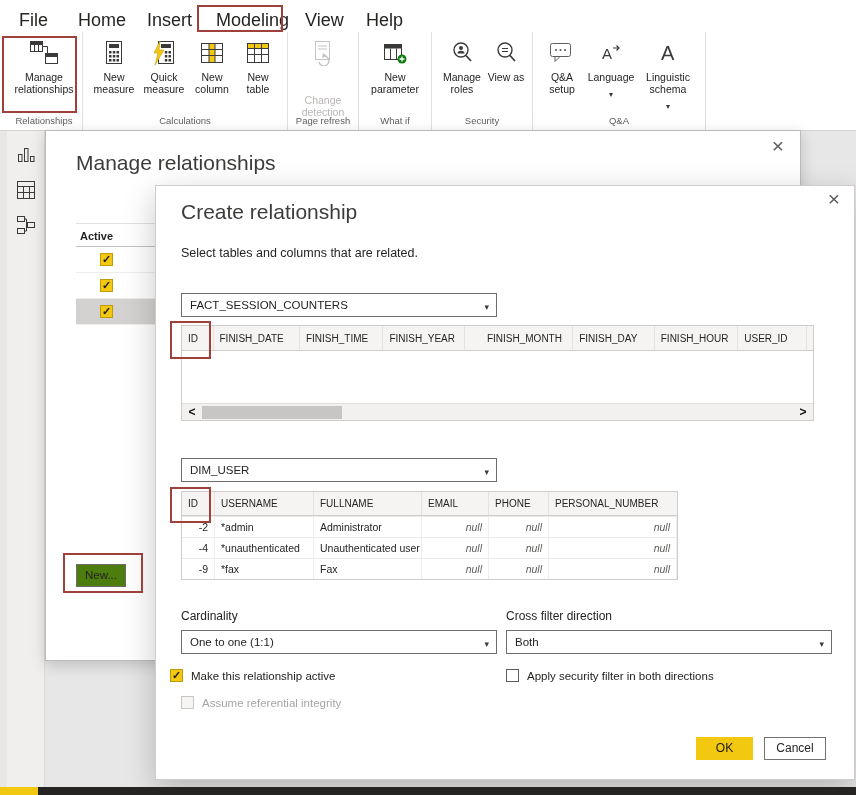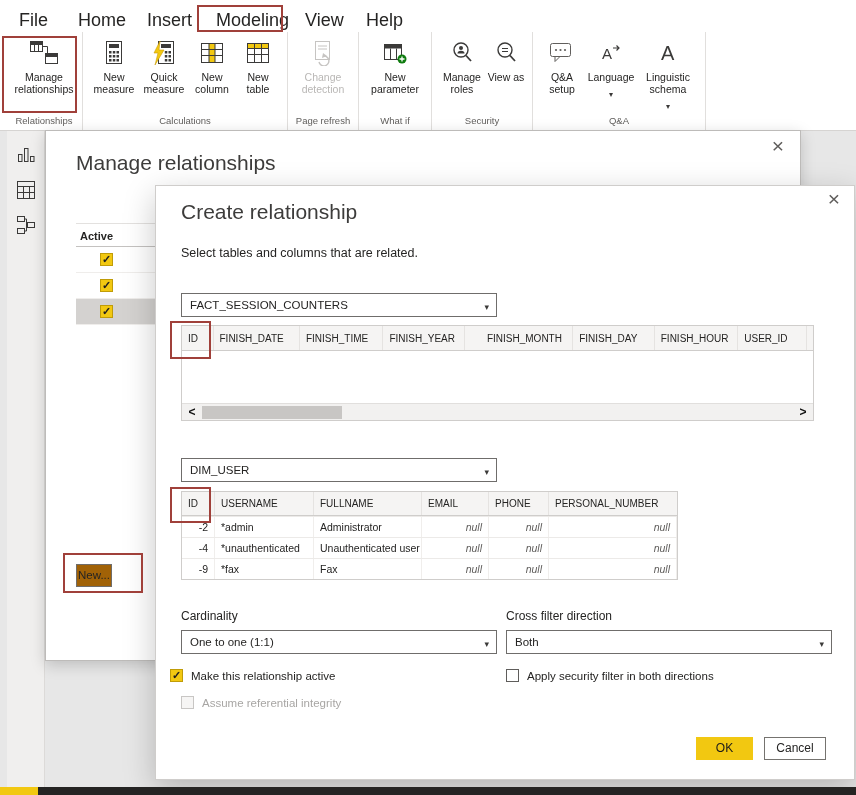--- a/index.html
+++ b/index.html
@@ -18,21 +18,21 @@
 
   .ribbon-body { position:absolute; left:6px; top:32px; height:98px; display:flex; }
   .rgroup { position:relative; border-right:1px solid #e1dfdd; padding:0 6px 14px 6px; }
   .rgroup-label { position:absolute; left:0; right:0; bottom:4px; text-align:center;
                   font-size:9.5px; color:#605e5c; white-space:nowrap; }
   .rbuttons { display:flex; }
   .rbtn { display:flex; flex-direction:column; align-items:center; padding-top:6px; cursor:pointer; }
   .rbtn .icon { height:30px; display:flex; align-items:center; justify-content:center; }
   .rlabel { font-size:10.5px; line-height:12px; text-align:center; color:#252423; margin-top:3px; }
   .rbtn.disabled .rlabel { color:#b9b7b5; }
-  .w64{width:64px;} .w50{width:50px;} .w46{width:46px;} .w58{width:58px;} .w60{width:60px;}
+  .w64{width:64px;} .w50{width:50px;} .w46{width:46px;} .w58{width:58px;gap:23px;} .w60{width:60px;}
   .w48{width:48px;} .w40{width:40px;} .w52{width:52px;} .w62{width:62px;}
   .chev::before { content:"▾"; font-size:8px; color:#3b3a39; }
 
   
   .workspace { position:absolute; left:7px; top:131px; right:0; bottom:8px; background:#e7e7e7; z-index:1; }
   .left-nav { position:absolute; left:7px; top:131px; width:38px; bottom:8px; background:#f0efee;
               border-right:1px solid #dcdad8; z-index:5; }
   .nav-icon { display:block; margin:13px auto 0 auto; width:22px; height:22px; cursor:pointer; }
 
   
@@ -46,21 +46,21 @@
   .md-th { height:24px; line-height:24px; font-size:11px; font-weight:bold; color:#252423;
            border-top:1px solid #e3e1df; border-bottom:1px solid #c4c2c0; padding-left:4px; }
   .md-row { height:26px; display:flex; align-items:center; padding-left:24px; border-bottom:1px solid #efedeb; }
   .md-row.selected { background:#d4d2d0; }
   .cbx { width:13px; height:13px; display:inline-block; position:relative; cursor:pointer; }
   .cbx.checked { background:#f2c811; border:1px solid #c09c08; }
   .cbx.checked::after { content:"✓"; position:absolute; left:1px; top:-1px; font-size:11px;
                         font-weight:bold; color:#201f1e; line-height:13px; }
   .cbx.unchecked { background:#fff; border:1px solid #5f5d5b; }
   .cbx.disabled { background:#f6f5f4; border:1px solid #c8c6c4; }
-  .new-btn { position:absolute; left:30px; top:433px; width:36px; height:23px; background:#a16207;
+  .new-btn { position:absolute; left:30px; top:433px; width:50px; height:23px; background:#4d7c0f;
              border:1px solid #6f6d6b; font-size:11.5px; color:#252423; text-align:center;
              line-height:21px; cursor:pointer; }
 
   
   .create-dialog { position:absolute; left:155px; top:185px; width:700px; height:595px; background:#fff;
                    border:1px solid #cfcdcb; box-shadow:0 10px 30px rgba(0,0,0,0.22); z-index:20; }
   .cd-close { position:absolute; right:14px; top:4px; }
   .cd-title { position:absolute; left:25px; top:14px; font-size:21px; font-weight:400; color:#3d3c3b; }
   .cd-sub { position:absolute; left:25px; top:60px; font-size:12.5px; color:#252423; }
 

